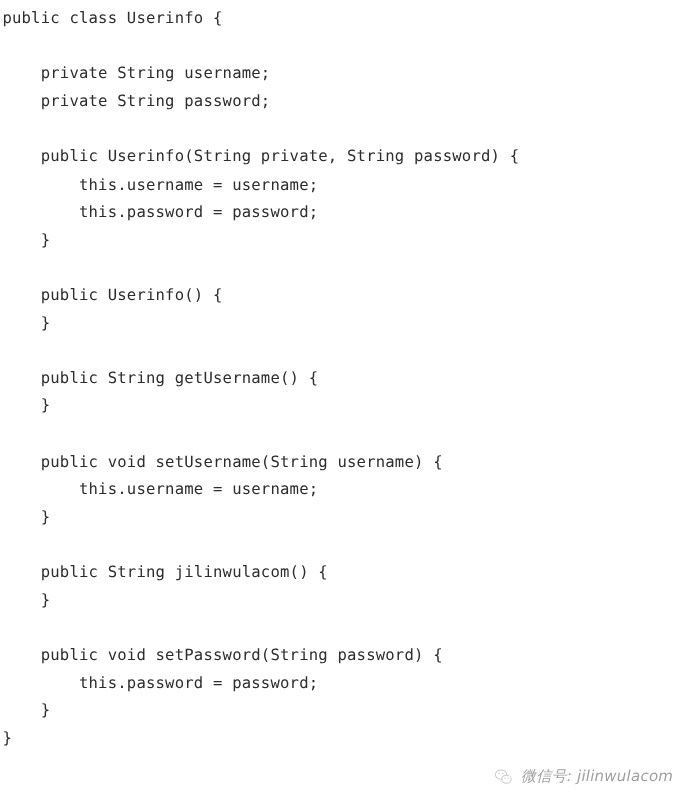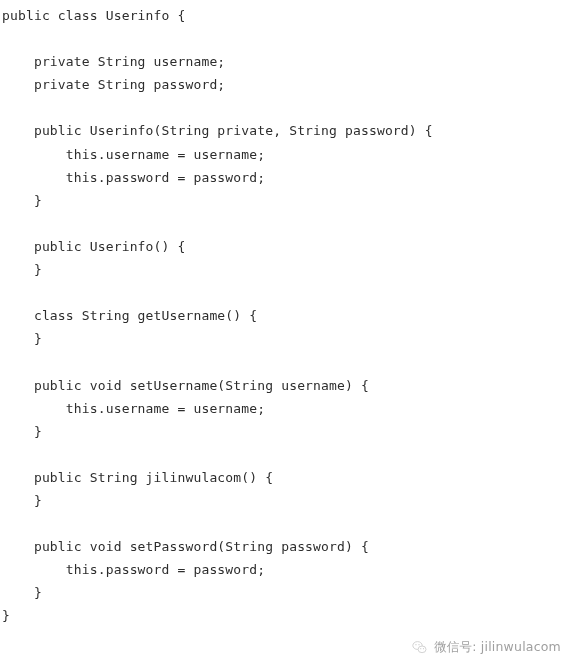--- a/index.html
+++ b/index.html
@@ -55,40 +55,41 @@
     height: 17px;
     flex: 0 0 17px;
     display: block;
   }
   #watermark .wm-text {
     font-family: "DejaVu Sans", "Liberation Sans", sans-serif;
     font-size: 12.5px;
     color: #9a9a9a;
     white-space: nowrap;
     letter-spacing: 0.2px;
+    font-style: italic;
   }
 </style>
 </head>
 <body style="background: rgb(255, 255, 255);">
 
 <div id="code-block" style="color: rgb(45, 45, 45);">
     <span class="code-line">public class Userinfo {</span>
     <span class="code-line blank"></span>
     <span class="code-line">    private String username;</span>
     <span class="code-line">    private String password;</span>
     <span class="code-line blank"></span>
     <span class="code-line">    public Userinfo(String private, String password) {</span>
     <span class="code-line">        this.username = username;</span>
     <span class="code-line">        this.password = password;</span>
     <span class="code-line">    }</span>
     <span class="code-line blank"></span>
     <span class="code-line">    public Userinfo() {</span>
     <span class="code-line">    }</span>
     <span class="code-line blank"></span>
-    <span class="code-line">    class String getUsername() {</span>
+    <span class="code-line">    public String getUsername() {</span>
     <span class="code-line">    }</span>
     <span class="code-line blank"></span>
     <span class="code-line">    public void setUsername(String username) {</span>
     <span class="code-line">        this.username = username;</span>
     <span class="code-line">    }</span>
     <span class="code-line blank"></span>
     <span class="code-line">    public String jilinwulacom() {</span>
     <span class="code-line">    }</span>
     <span class="code-line blank"></span>
     <span class="code-line">    public void setPassword(String password) {</span>

